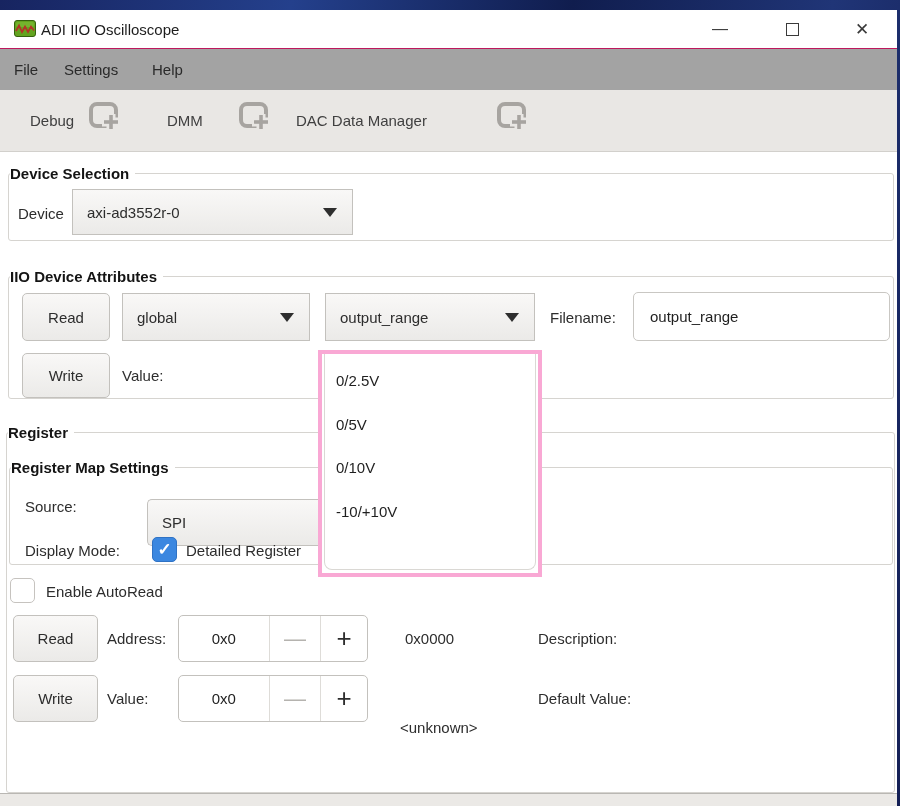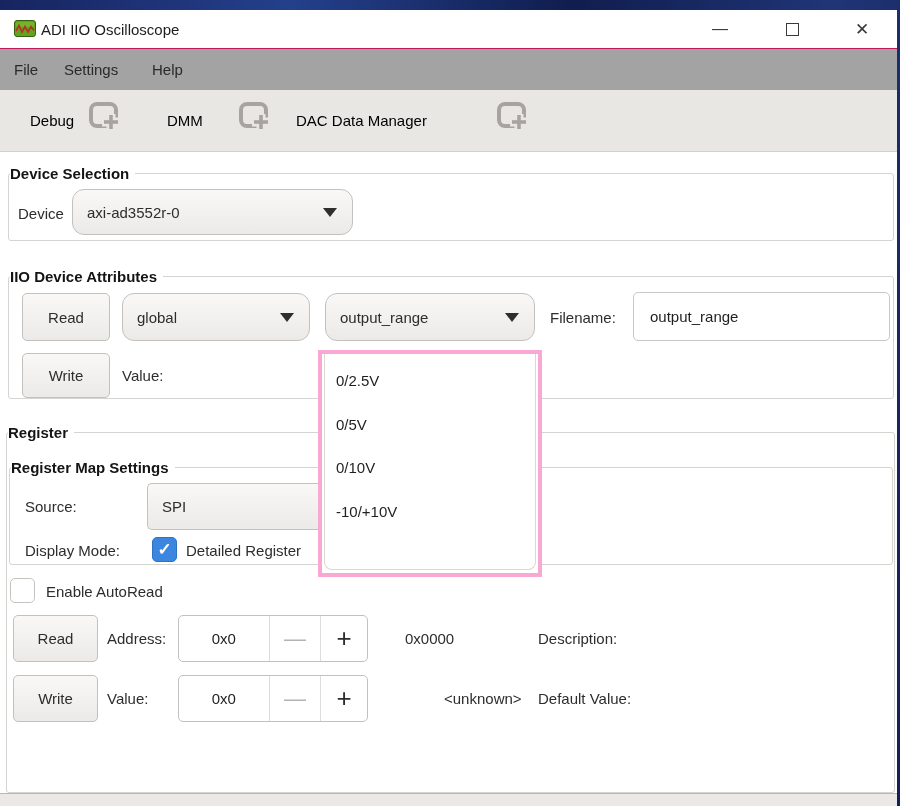--- a/index.html
+++ b/index.html
@@ -15,39 +15,39 @@
   .title-text { font-size:15px; color:#1d1d1d; }
   .winbtn { width:30px; height:28px; display:flex; align-items:center; justify-content:center; color:#333; }
   .min-glyph { font-size:16px; color:#3a3a3a; }
   .max-glyph { width:13px; height:13px; border:1.5px solid #3a3a3a; }
   .close-glyph { font-size:17px; color:#3a3a3a; }
 
   .menubar { left:0; top:49px; width:897px; height:41px; background:#a3a3a3; }
   .menu-item { font-size:15px; color:#2a2a2a; margin-right:0; }
 
   .tabbar { left:0; top:90px; width:897px; height:62px; background:#e9e7e4; border-bottom:1px solid #d2d0cc; }
-  .tab-label { font-size:15px; color:#000000;text-align:center; }
+  .tab-label { font-size:15px; color:#404040;text-align:center; }
   .tab-underline { left:13px; top:136px; width:145px; height:6px; background:#3c82dc; }
 
   .content { left:0; top:152px; width:897px; height:641px; background:#ffffff; }
   .bottomstrip { left:0; top:793px; width:897px; height:13px; background:#ebe9e6; border-top:1px solid #b9b7b3; }
 
   
   .frame { position:absolute; border:1px solid #d6d4d0; border-radius:3px; }
   .frame-label { position:absolute; font-size:15px; font-weight:bold; color:#141414;
                  background:#ffffff; padding-right:6px; line-height:17px; }
 
   
   .label { font-size:15px; color:#2d2d2d; }
   .btn { position:absolute; display:flex; align-items:center; justify-content:center;
          font-size:15px; color:#2d2d2d; background:linear-gradient(#f9f8f7,#ebeae8);
          border:1px solid #c3c1bd; border-radius:5px; }
   .combo { position:absolute; display:flex; align-items:center; justify-content:space-between;
            font-size:15px; color:#2d2d2d; background:linear-gradient(#f9f8f7,#ebeae8);
-           border:1px solid #c3c1bd; border-radius:12px; padding:0 15px 0 14px; }
+           border:1px solid #c3c1bd; border-radius:0; padding:0 15px 0 14px; }
   .arrow-down { width:0; height:0; border-left:7px solid transparent; border-right:7px solid transparent;
                 border-top:9px solid #2e2e2e; }
   .entry { position:absolute; display:flex; align-items:center; font-size:15px; color:#1f1f1f;
            background:#ffffff; border:1px solid #c9c7c3; border-radius:5px; padding-left:16px; }
 
   .checkbox { position:absolute; width:25px; height:25px; border-radius:5px; }
   .checkbox.unchecked { background:#ffffff; border:1px solid #c6c3bf; }
   .checkbox.checked { background:#3b87e0; border:1px solid #2f72c4; display:flex; align-items:center;
                       justify-content:center; color:#fff; font-size:17px; font-weight:bold; }
 
@@ -165,21 +165,21 @@
 </div>
 <div class="btn" style="left:22px; top:353px; width:88px; height:45px;">Write</div>
 <div class="abs vc label" style="left:122px; top:353px; height:45px;">Value:</div>
 
 <div class="frame" style="left:6px; top:432px; width:889px; height:361px;"></div>
 <span class="frame-label" style="left:8px; top:424px;">Register</span>
 
 <div class="frame" style="left:9px; top:467px; width:884px; height:98px;"></div>
 <span class="frame-label" style="left:11px; top:459px;">Register Map Settings</span>
 <div class="abs vc label" style="left:25px; top:483px; height:47px;">Source:</div>
-<div class="combo" style="left:147px; top:483px; width:181px; height:47px; border-radius:5px 0 0 5px; border-right:none;">
+<div class="combo" style="left:147px; top:499px; width:181px; height:47px; border-radius:5px 0 0 5px; border-right:none;">
   <span>SPI</span>
 </div>
 <div class="abs vc label" style="left:25px; top:537px; height:26px;">Display Mode:</div>
 <div class="checkbox checked" style="left:152px; top:537px;">
   <span>✓</span>
 </div>
 <div class="abs vc label" style="left:186px; top:537px; height:26px;">Detailed Register</div>
 
 <div class="checkbox unchecked" style="left:10px; top:578px;"></div>
 <div class="abs vc label" style="left:46px; top:578px; height:26px;">Enable AutoRead</div>
@@ -194,21 +194,21 @@
 <div class="abs vc label" style="left:405px; top:615px; height:47px;">0x0000</div>
 <div class="abs vc label" style="left:538px; top:615px; height:47px;">Description:</div>
 
 <div class="btn" style="left:13px; top:675px; width:85px; height:47px;">Write</div>
 <div class="abs vc label" style="left:107px; top:675px; height:47px;">Value:</div>
 <div class="spin" style="left:178px; top:675px;">
   <div class="spin-value">0x0</div>
   <div class="spin-minus">—</div>
   <div class="spin-plus">+</div>
 </div>
-<div class="abs vc label" style="left:400px; top:675px; height:47px;margin-left:44px;">&lt;unknown&gt;</div>
+<div class="abs vc label" style="left:400px; top:704px; height:47px;">&lt;unknown&gt;</div>
 <div class="abs vc label" style="left:538px; top:675px; height:47px;">Default Value:</div>
 
 <div class="abs bottomstrip"></div>
 
 <div class="popup">
   <div class="popup-inner"></div>
   <div style="height:5px;"></div>
   <div class="popup-item">0/2.5V</div>
   <div class="popup-item">0/5V</div>
   <div class="popup-item">0/10V</div>

